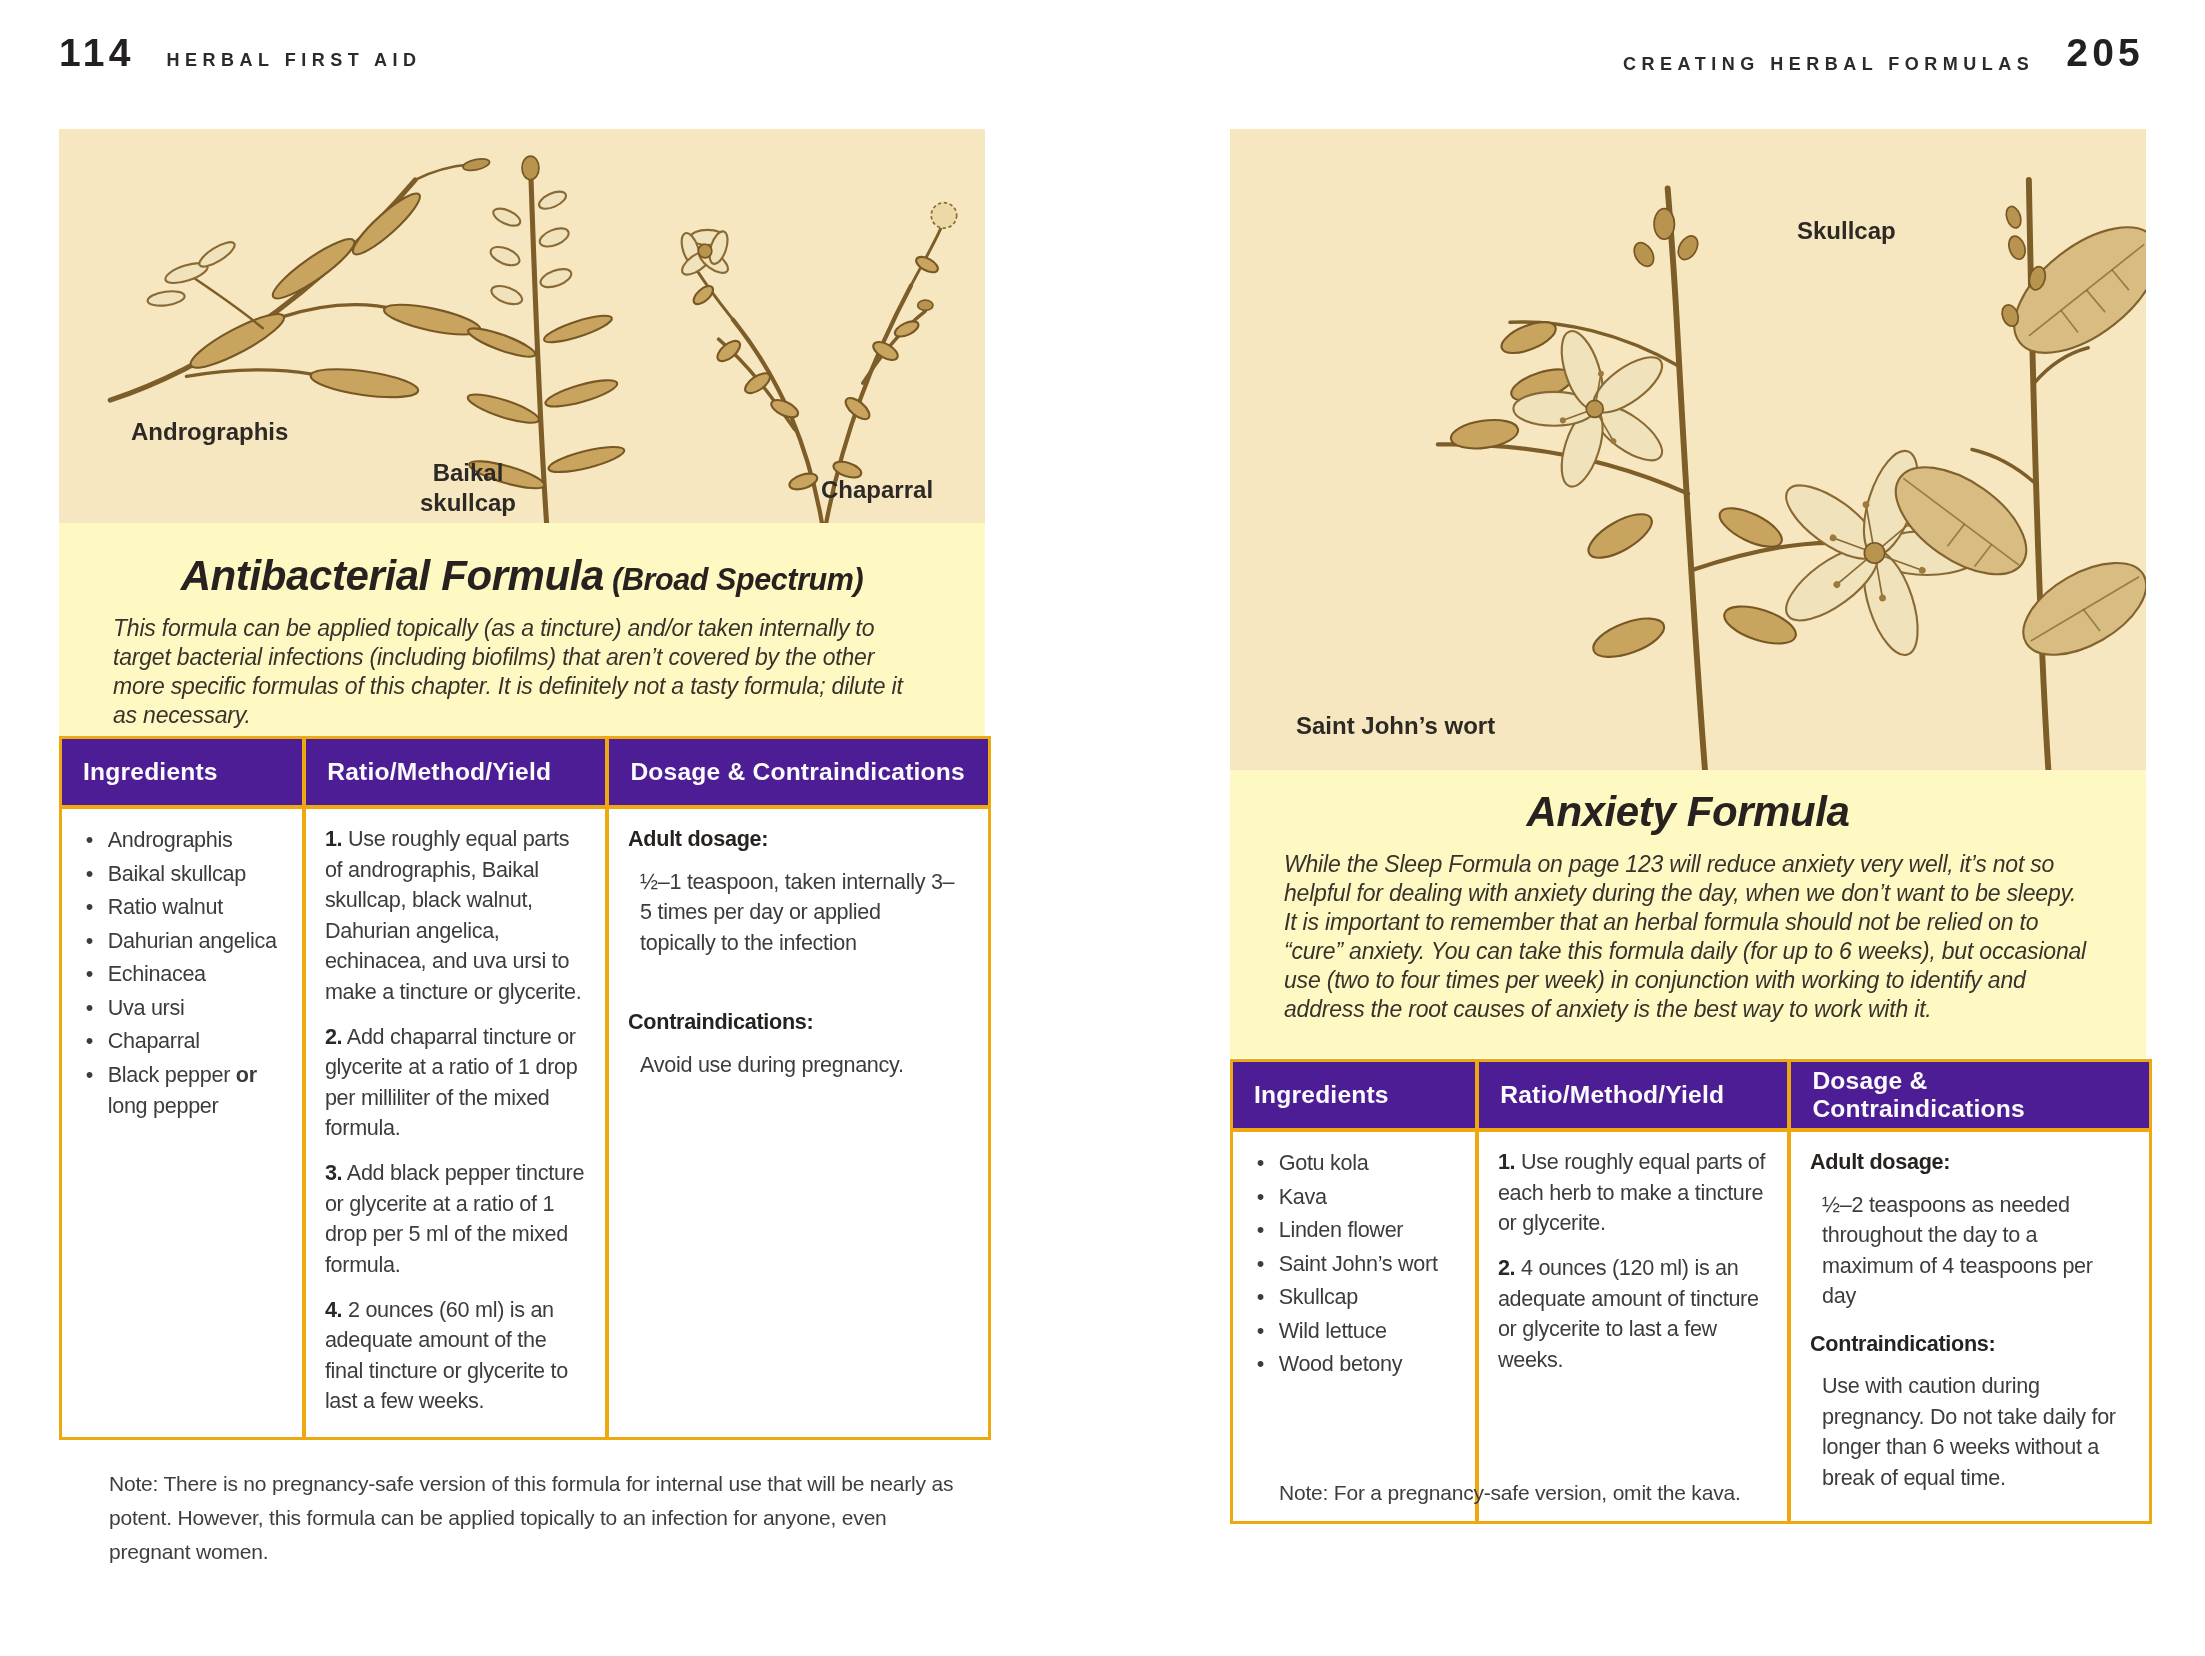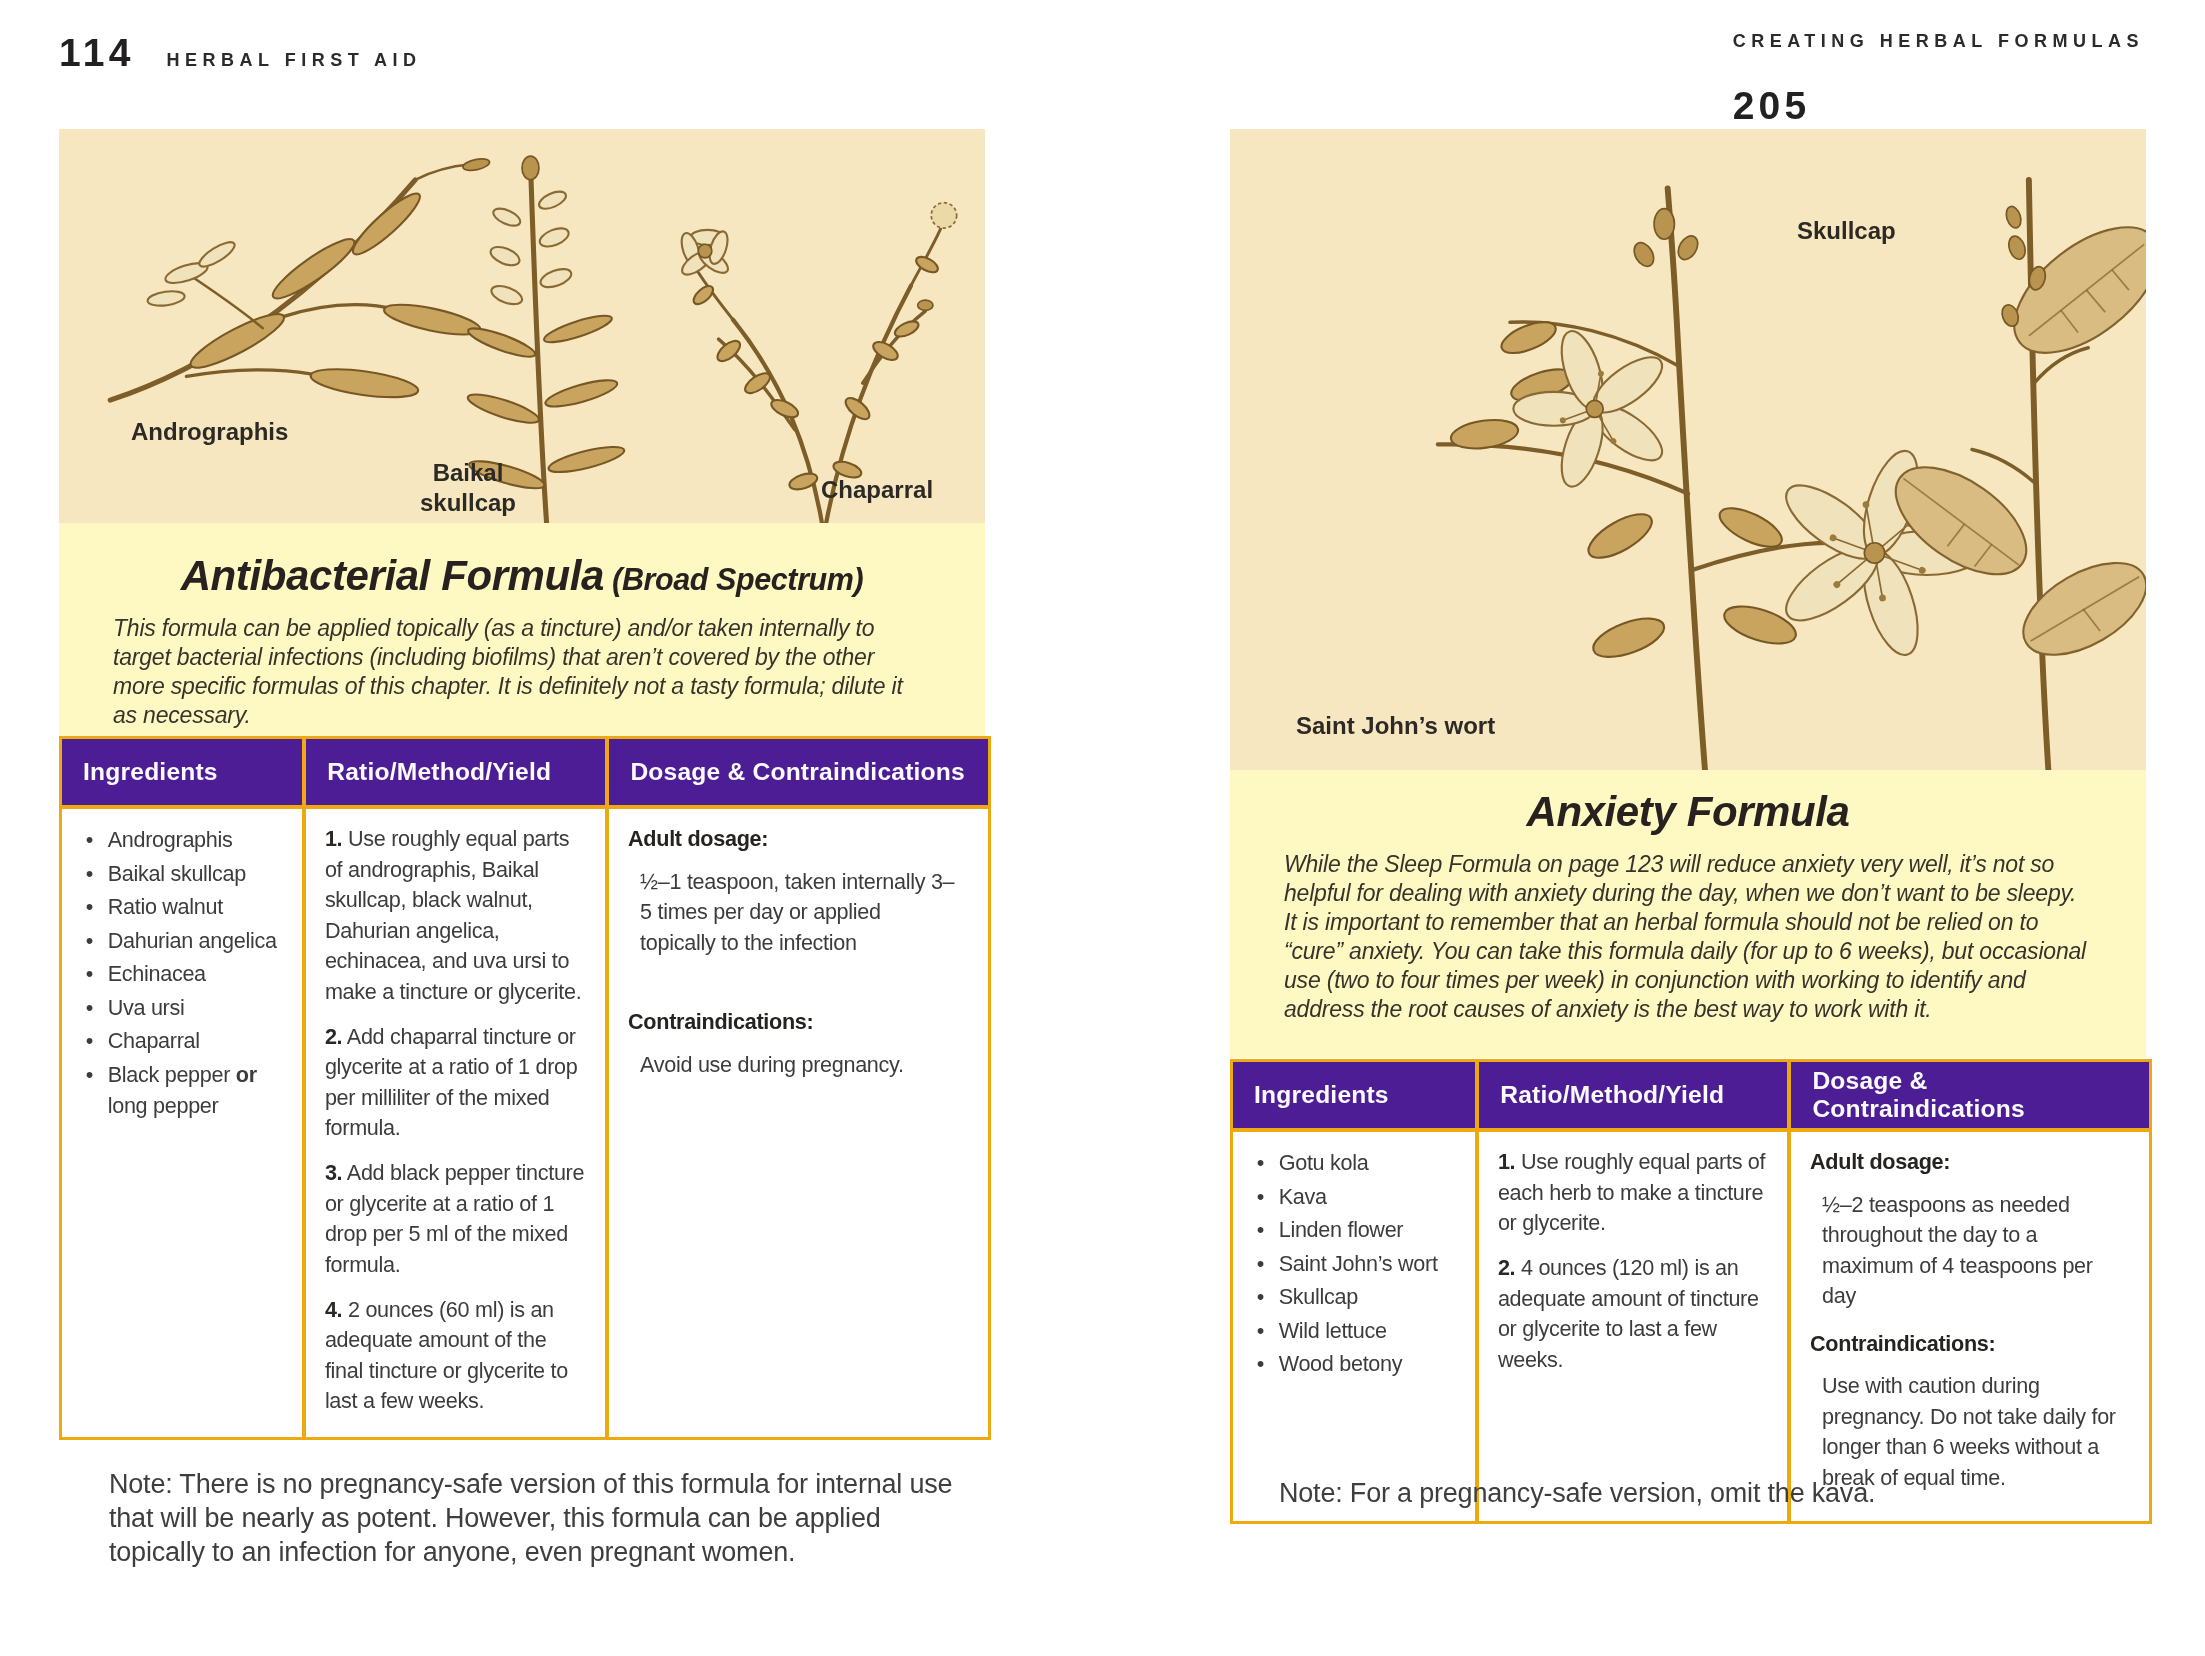--- a/index.html
+++ b/index.html
@@ -2,21 +2,21 @@
 <html style="font-size:13.6px"><head>
 <meta charset="utf-8">
 <style>
   html,body{margin:0;padding:0;background:#ffffff;}
   .canvas{position:relative;width:2205px;height:1656px;background:#ffffff;overflow:hidden;
           font-family:"Liberation Sans", sans-serif;color:#3a3a3a;}
 
   
   .folio{position:absolute;top:30.5px;display:flex;align-items:baseline;gap:32px;}
   .folio-left{left:59px;}
-  .folio-right{right:61px;flex-direction:column;}
+  .folio-right{right:61px;flex-direction:row;align-items:flex-end;}
   .folio-num{font-size:39px;font-weight:700;letter-spacing:4.2px;color:#232021;}
   .running-head{font-size:18px;font-weight:700;letter-spacing:5.5px;color:#2b2b2b;}
 
   
   .panel{position:absolute;background:#f7e7c1;overflow:hidden;}
   .panel-left{left:59px;top:129px;width:926px;height:394px;}
   .panel-right{left:1230px;top:129px;width:916px;height:641px;}
   .plant-label{position:absolute;font-size:24px;font-weight:700;color:#2d2a25;
                white-space:pre-line;line-height:1.25;}
   .lbl-andrographis{left:72px;top:288px;}
@@ -65,21 +65,21 @@
   p.step{margin:0 0 14.4px 0;}
   p.step:last-child{margin-bottom:0;}
   .step-num{font-weight:700;color:#2a2725;}
 
   .cell-h{font-weight:700;color:#262220;margin:0;}
   .cell-p{margin:12px;}
   .gap-lg{margin-top:49px;}
   .gap-sm{margin-top:17px;}
 
   
-  .note{position:absolute;font-size:27px;line-height:34px;color:#3e3e3e;letter-spacing:-0.2px;}
+  .note{position:absolute;font-size:21px;line-height:34px;color:#3e3e3e;letter-spacing:-0.2px;}
   .note-left{left:109px;top:1467px;width:857px;}
   .note-right{left:1279px;top:1476px;width:814px;}
 </style>
 </head>
 <body>
 
 <div class="canvas">
 
   <div class="folio folio-left">
     <span class="folio-num">114</span>

